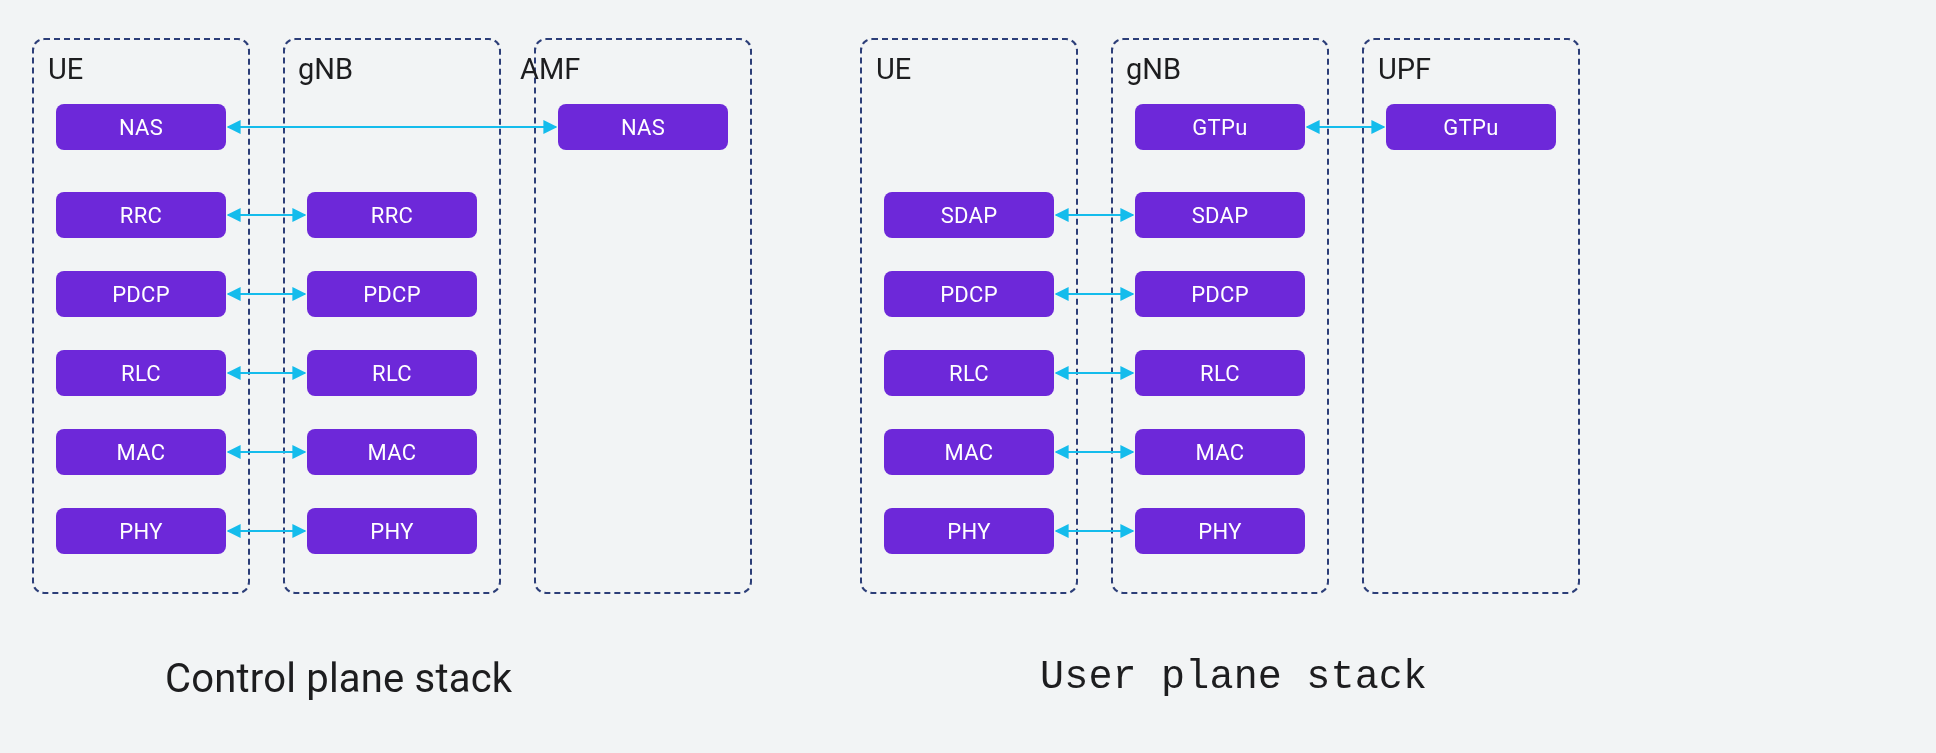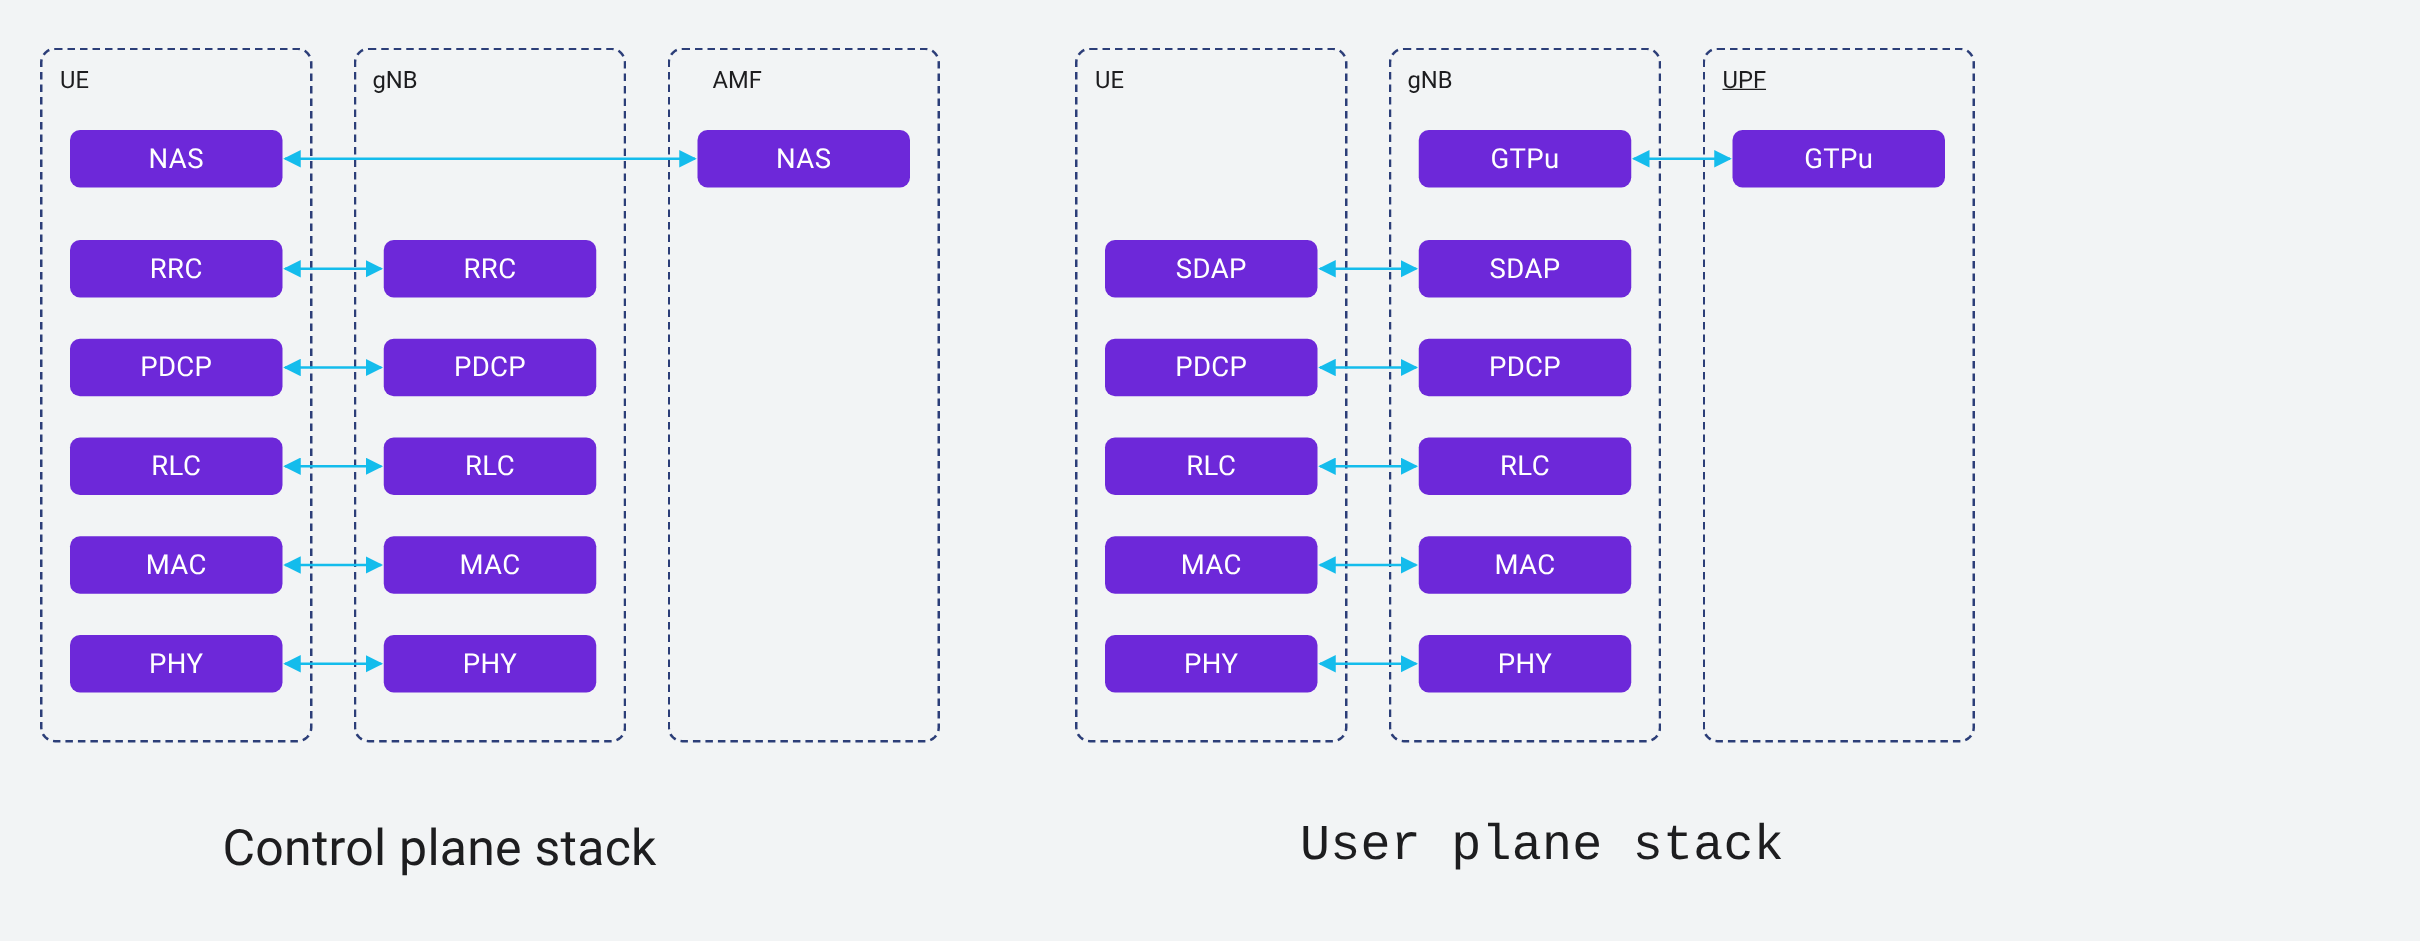--- a/index.html
+++ b/index.html
@@ -18,21 +18,21 @@
     letter-spacing:0.2px;
   }
   .col-box{
     position:absolute;
     border:2px dashed #2c3e78;
     border-radius:12px;
     box-sizing:border-box;
   }
   .col-title{
     position:absolute;
-    font-size:19px;
+    font-size:29px;
     color:#1d1d1f;
   }
   .layer{
     position:absolute;
     background:#6d28d9;
     color:#ffffff;
     font-size:22px;
     letter-spacing:0.3px;
     border-radius:8px;
     width:170px;
@@ -51,46 +51,46 @@
 </style>
 </head>
 <body>
 
 <div class="col-box" style="left:32px;  top:38px; width:218px; height:556px;"></div>
 <div class="col-box" style="left:283px; top:38px; width:218px; height:556px;"></div>
 <div class="col-box" style="left:534px; top:38px; width:218px; height:556px;"></div>
 
 <div class="col-title" style="left:48px;  top:52px;">UE</div>
 <div class="col-title" style="left:298px; top:52px;">gNB</div>
-<div class="col-title" style="left:570px; top:52px;">AMF</div>
+<div class="col-title" style="left:520px; top:52px;">AMF</div>
 
 <div class="layer" style="left:56px; top:104px;">NAS</div>
 <div class="layer" style="left:56px; top:192px;">RRC</div>
 <div class="layer" style="left:56px; top:271px;">PDCP</div>
 <div class="layer" style="left:56px; top:350px;">RLC</div>
 <div class="layer" style="left:56px; top:429px;">MAC</div>
 <div class="layer" style="left:56px; top:508px;">PHY</div>
 
 <div class="layer" style="left:307px; top:192px;">RRC</div>
 <div class="layer" style="left:307px; top:271px;">PDCP</div>
 <div class="layer" style="left:307px; top:350px;">RLC</div>
 <div class="layer" style="left:307px; top:429px;">MAC</div>
 <div class="layer" style="left:307px; top:508px;">PHY</div>
 
 <div class="layer" style="left:558px; top:104px;">NAS</div>
 
-<div class="caption" style="left:178px; top:655px;">Control plane stack</div>
+<div class="caption" style="left:165px; top:655px;">Control plane stack</div>
 
 <div class="col-box" style="left:860px;  top:38px; width:218px; height:556px;"></div>
 <div class="col-box" style="left:1111px; top:38px; width:218px; height:556px;"></div>
 <div class="col-box" style="left:1362px; top:38px; width:218px; height:556px;"></div>
 
 <div class="col-title" style="left:876px;  top:52px;">UE</div>
 <div class="col-title" style="left:1126px; top:52px;">gNB</div>
-<div class="col-title" style="left:1378px; top:52px;text-decoration:underline;">UPF</div>
+<div class="col-title" style="left:1378px; top:52px;">UPF</div>
 
 <div class="layer" style="left:1135px; top:104px;">GTPu</div>
 <div class="layer" style="left:1135px; top:192px;">SDAP</div>
 <div class="layer" style="left:1135px; top:271px;">PDCP</div>
 <div class="layer" style="left:1135px; top:350px;">RLC</div>
 <div class="layer" style="left:1135px; top:429px;">MAC</div>
 <div class="layer" style="left:1135px; top:508px;">PHY</div>
 
 <div class="layer" style="left:884px; top:192px;">SDAP</div>
 <div class="layer" style="left:884px; top:271px;">PDCP</div>

